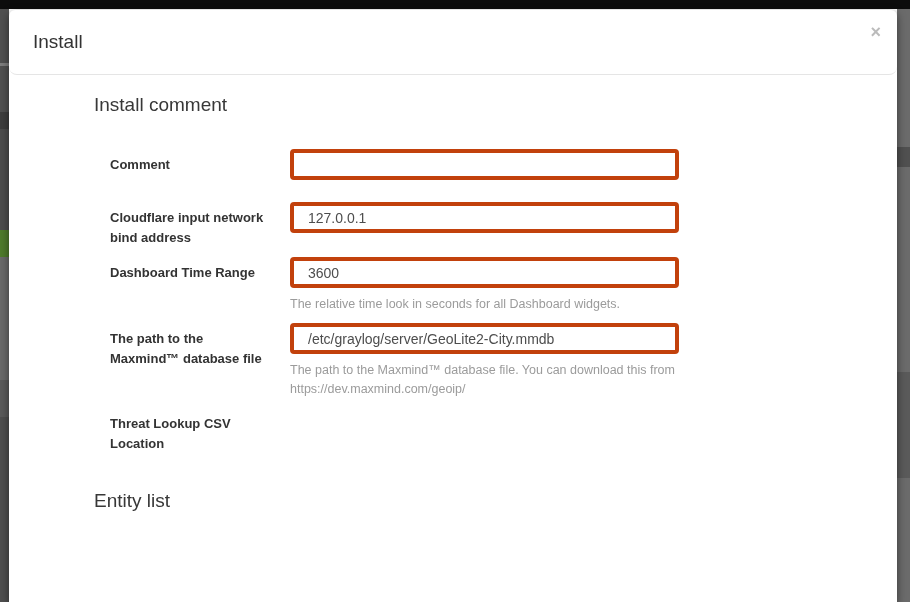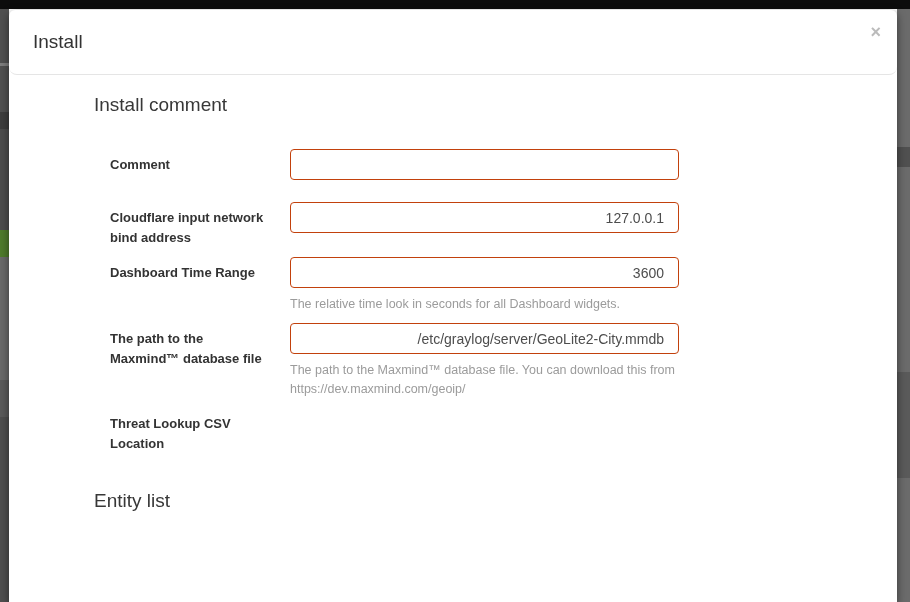--- a/index.html
+++ b/index.html
@@ -86,28 +86,27 @@
   .form-row.first-param { margin-top: 22px; }
   .label-col {
     width: 164px; flex: 0 0 164px;
     padding-top: 6px;
     font-size: 13px; font-weight: 700; color: #333333;
     line-height: 20px;
   }
   .field-col { margin-left: 16px; width: 392px; }
   .text-input {
     width: 389px; height: 31px;
-    border: 1px solid #c2410c; border-radius: 4px;
+    border: 4px solid #c2410c; border-radius: 4px;
     padding: 5px 14px;
     font-size: 14px; color: #4d4d4d;
     font-family: "Liberation Sans", "DejaVu Sans", sans-serif;
     background: #ffffff;
     outline: none;
     display: block;
-    text-align: right;
   }
   .help-text {
     margin-top: 7px;
     font-size: 12.5px; color: #9b9b9b;
     line-height: 19px;
     max-width: 392px;
   }
 </style>
 </head>
 <body>

